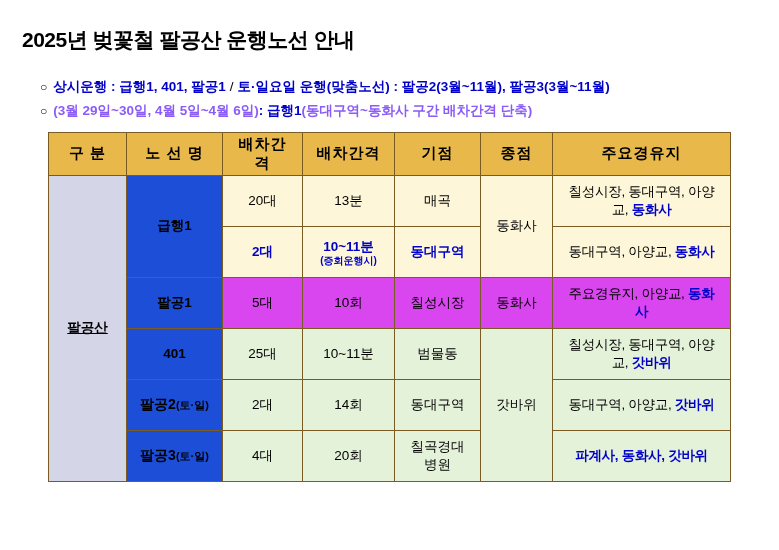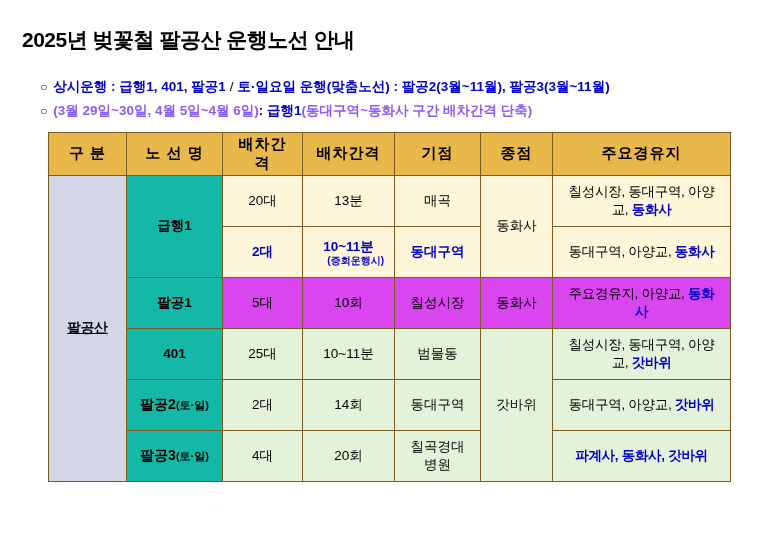--- a/index.html
+++ b/index.html
@@ -79,21 +79,21 @@
   .col-end { width: 72px; }
   .col-via { width: 178px; }
 
   td.gubun {
     background: #d5d5e8;
     font-weight: bold;
     font-size: 16px;
     text-decoration: underline;
   }
   td.route {
-    background: #14b8a6;
+    background: #1d4ed8;
     font-weight: bold;
     font-size: 16px;
   }
   td.route.small {
     font-size: 14px;
   }
   td.route .suffix {
     font-size: 11px;
     font-weight: bold;
     margin-top: 19px;
@@ -104,21 +104,20 @@
   td.blue-text { color: #0000c8; font-weight: bold; }
   td.via { font-size: 12.5px; letter-spacing: -0.3px; margin-left: 40px; }
   .via-blue { color: #0000c8; font-weight: bold; }
   .sub {
     display: block;
     font-size: 10px;
     font-weight: bold;
     color: #0000c8;
     line-height: 1.1;
     margin-top: -1px;
-    text-align: right;
   }
   td.tall { height: 46px; }
 
   .footer {
     text-align: center;
     font-size: 13px;
     color: #1a2ea0;
     margin-top: 12px;
   }
 </style>

